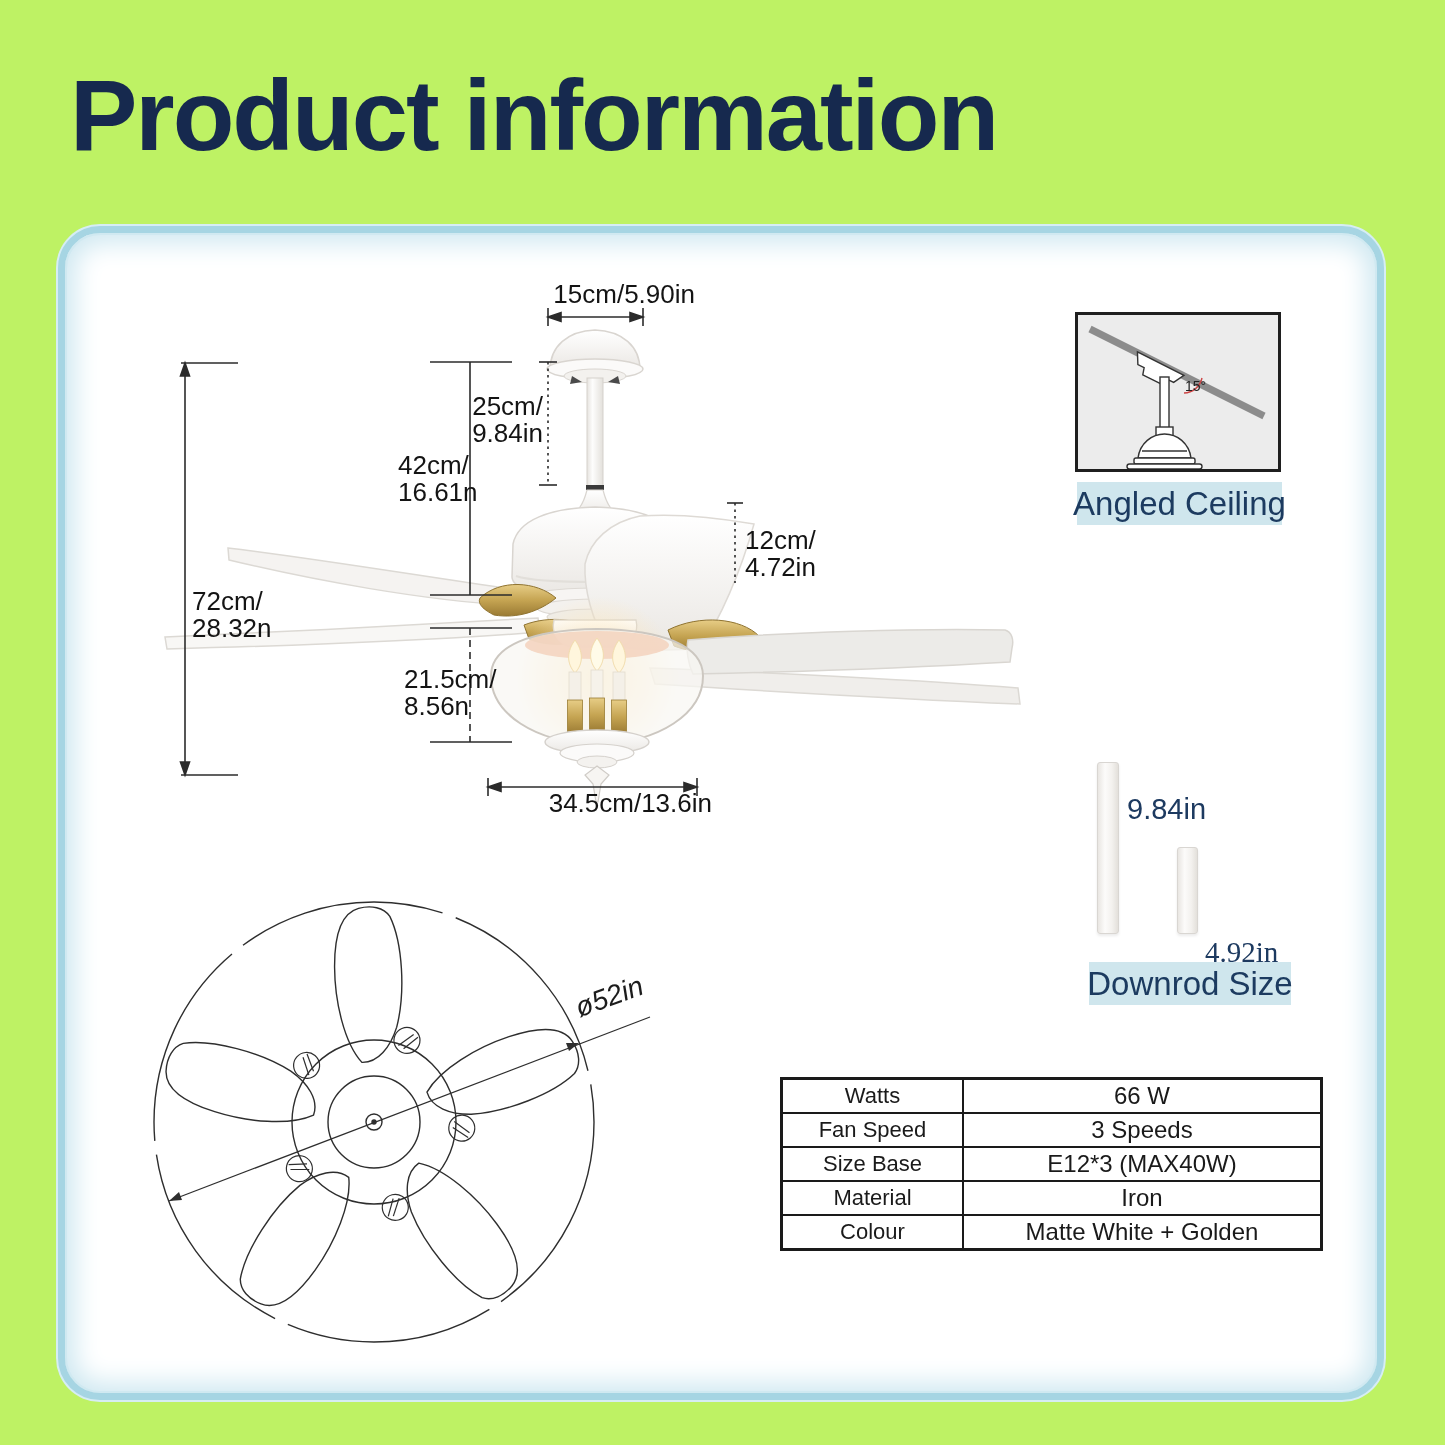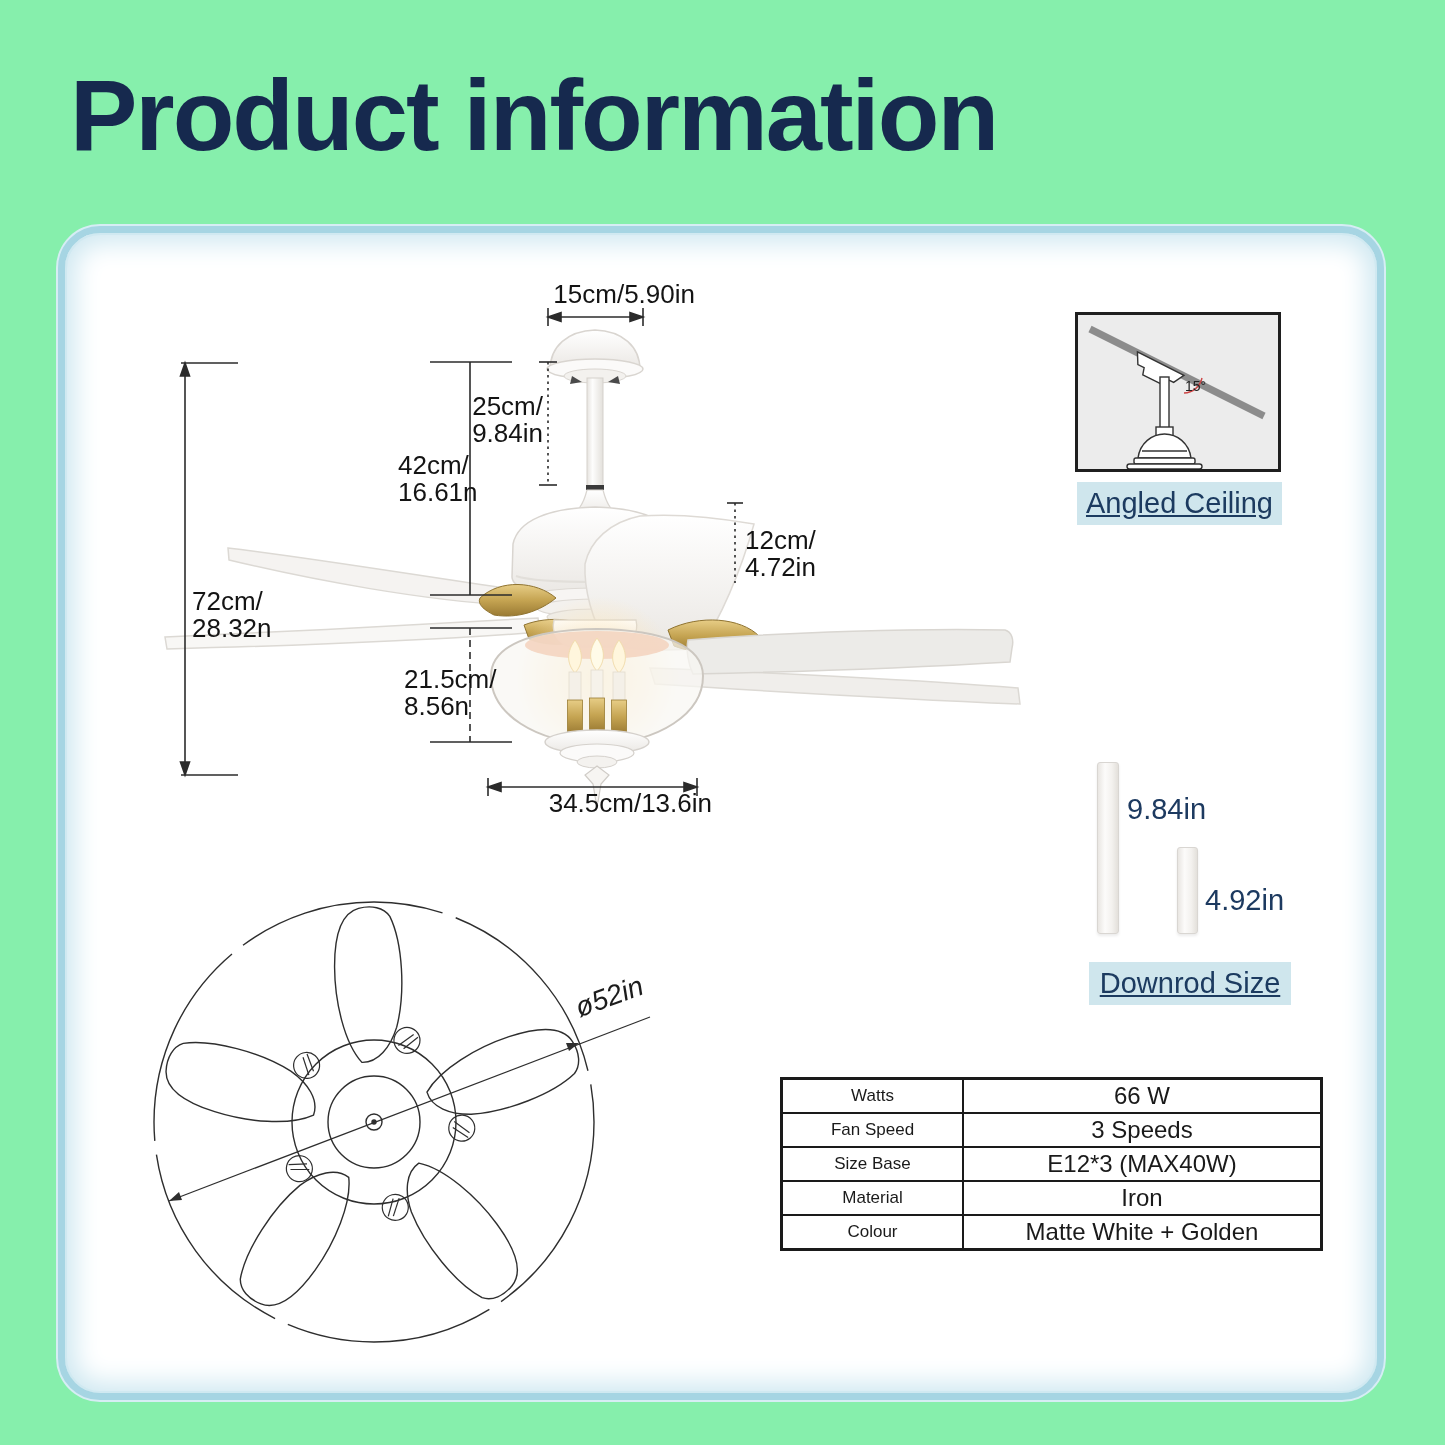--- a/index.html
+++ b/index.html
@@ -1,44 +1,44 @@
 <!DOCTYPE html>
 <html><head>
 <meta charset="utf-8">
 <style>
   html,body{margin:0;padding:0;background:#fff;}
-  .page{position:relative;width:1445px;height:1445px;background:#86efac;overflow:hidden;
+  .page{position:relative;width:1445px;height:1445px;background:#bef264;overflow:hidden;
         font-family:"Liberation Sans",sans-serif;}
   .abs{position:absolute;}
   .page-title{left:70px;top:58px;font-size:101px;font-weight:700;color:#16294e;
               letter-spacing:-2px;white-space:nowrap;}
   .panel{left:58px;top:226px;width:1312px;height:1160px;border-radius:42px;
          border:7px solid #a6d5e3;background:#fff;
          box-shadow:0 0 0 2px #d6edf4, inset 0 0 0 2px #d0e9f1, inset 0 0 26px 10px #cfe8f1;}
   .dim-label{position:absolute;color:#141414;font-size:26px;line-height:27px;white-space:nowrap;}
   .dim-label .ln{display:block;}
   .t-center{text-align:right;}
   .t-right{text-align:right;}
-  .caption-chip{position:absolute;background:#cfe6ed;color:#1c3b60;font-size:29px;
-                display:flex;align-items:center;justify-content:center;white-space:nowrap;text-decoration:underline;}
+  .caption-chip{position:absolute;background:#cfe6ed;color:#1c3b60;font-size:33px;
+                display:flex;align-items:center;justify-content:center;white-space:nowrap;}
   .rod{position:absolute;border:1px solid #d9d6d2;border-radius:3px;
        background:linear-gradient(90deg,#e9e6e2 0%,#fcfbfa 35%,#f3f1ee 70%,#e3e0db 100%);
        box-shadow:0 2px 3px rgba(0,0,0,0.08);}
   .rod-label{position:absolute;color:#1d3a60;font-size:29px;white-space:nowrap;}
   .inset-box{position:absolute;left:1075px;top:312px;width:206px;height:160px;
              background:#ececec;border:3px solid #1f1f1f;box-sizing:border-box;}
   .angle-label{position:absolute;left:1185px;top:378px;font-size:14px;color:#222;}
   .dia-label{position:absolute;left:582px;top:992px;font-size:28px;font-style:italic;
              color:#1c1c1c;transform:rotate(-20deg);transform-origin:left bottom;white-space:nowrap;}
   table.spec{position:absolute;left:780px;top:1077px;width:543px;border-collapse:collapse;
              background:#fff;}
   table.spec td{border:2px solid #1a1a1a;height:32px;text-align:center;vertical-align:middle;
                 color:#1a1a1a;padding:0 4px;}
   table.spec{border:3px solid #1a1a1a;}
-  td.sp-label{width:171px;font-size:17px;}
+  td.sp-label{width:171px;font-size:22px;}
   td.sp-value{font-size:24px;}
 </style>
 </head>
 <body>
 
 <div class="page">
 
   <div class="abs page-title">Product information</div>
 
   <div class="abs panel"></div>
@@ -228,21 +228,21 @@
       </g>
       <path d="M 124,63 A 19,19 0 0 1 106,78" fill="none" stroke="#cc4444" stroke-width="1.4"></path>
     </svg>
   </div>
   <div class="angle-label">15°</div>
   <div class="caption-chip" style="left:1077px;top:482px;width:205px;height:43px;">Angled Ceiling</div>
 
   <div class="rod" style="left:1097px;top:762px;width:20px;height:170px;"></div>
   <div class="rod" style="left:1177px;top:847px;width:19px;height:85px;"></div>
   <div class="rod-label" style="left:1127px;top:793px;">9.84in</div>
-  <div class="rod-label" style="left:1205px;top:884px;">4.92in</div>
+  <div class="rod-label" style="left:1205px;top:936px;font-family:Liberation Serif, serif;">4.92in</div>
   <div class="caption-chip" style="left:1089px;top:946px;width:202px;height:43px;margin-top:16px;">Downrod Size</div>
 
   <svg class="abs" style="left:120px;top:865px;" width="580" height="520" viewBox="0 0 580 520">
     <g stroke="#2e2e2e" fill="none">
       <circle cx="254" cy="257" r="220" stroke-width="1.4" stroke-dasharray="210,14"></circle>
 
       <g stroke-width="1.4" fill="#ffffff">
         <g transform="translate(254,257) rotate(-20)">
           <path d="M 60,-10 C 80,-27 122,-35 156,-34 C 191,-33 210,-25 214,-8 C 217,5 214,17 205,23 C 178,35 128,36 94,26 C 74,19 59,6 60,-10 Z"></path>
         </g>

